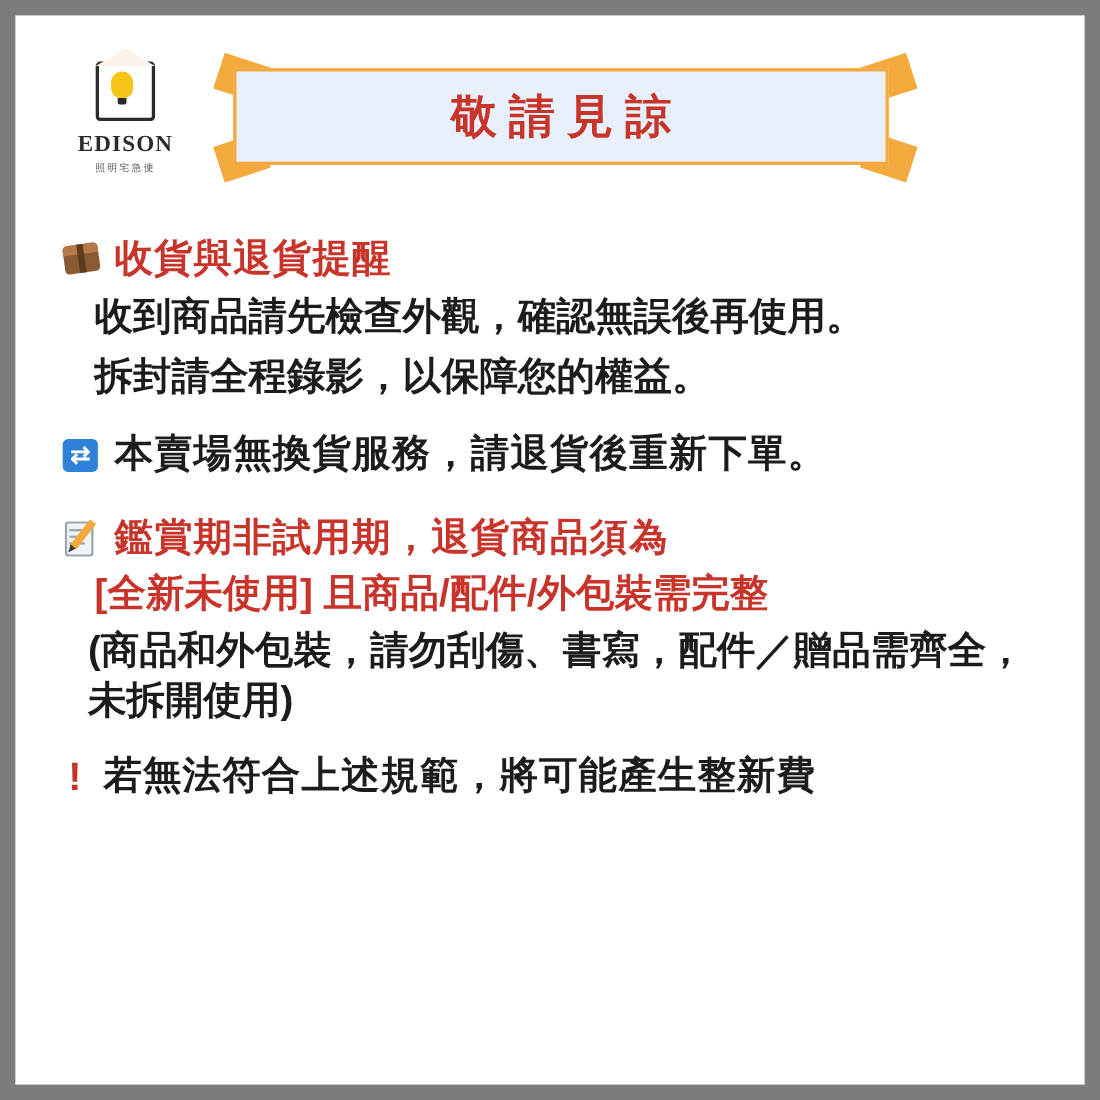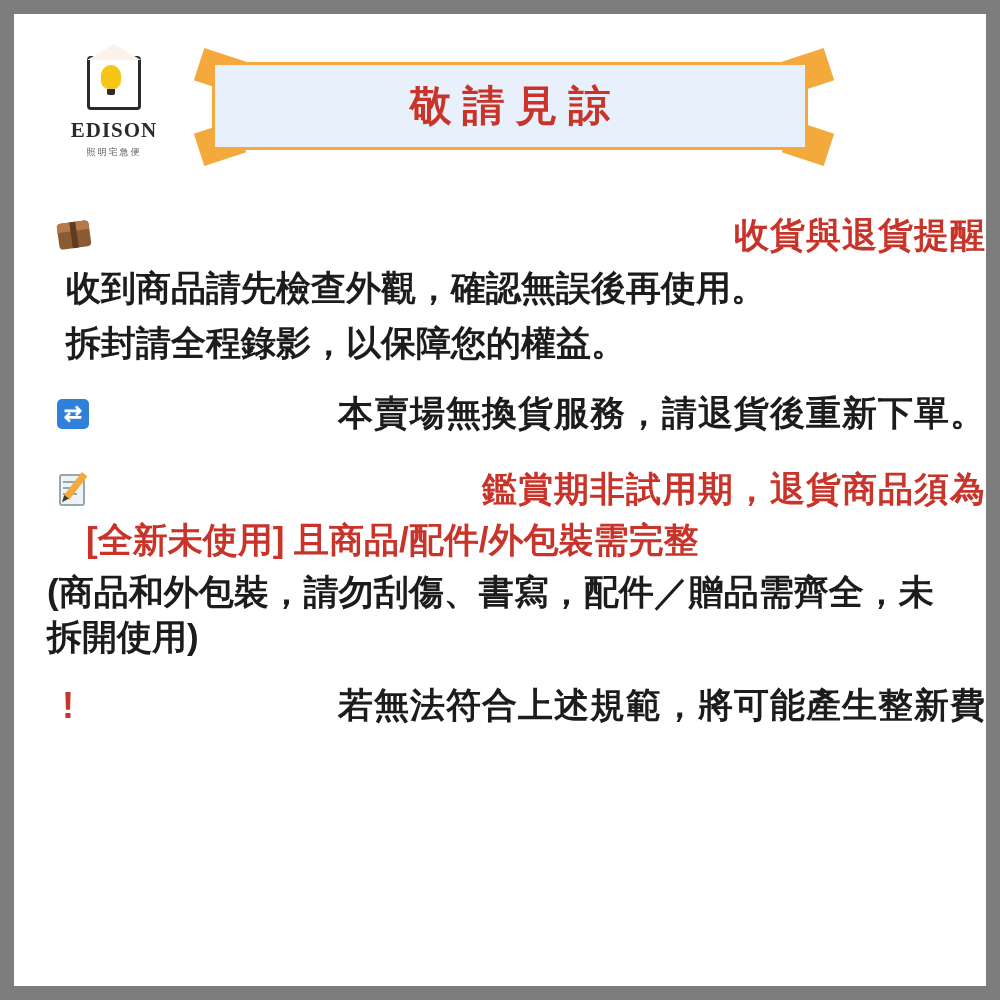--- a/index.html
+++ b/index.html
@@ -145,23 +145,22 @@
     position: absolute;
     left: 0;
     top: 176px;
     width: 972px;
   }
   .block { position: relative; }
 
   .head-line {
     display: flex;
     align-items: flex-start;
-    gap: 28px;
+    gap: 12px;
     padding-left: 42px;
-    justify-content: space-between;
   }
   .icon {
     flex: none;
     width: 36px;
     height: 36px;
     margin-top: 4px;
     position: relative;
   }
 
   
@@ -267,24 +266,24 @@
     color: #1c1c1c;
     line-height: 1.28;
     letter-spacing: 0px;
     padding: 0 22px 0 52px;
   }
   .para.red {
     color: #c8342a;
     padding-left: 72px;
   }
   .para.tight {
-    padding-left: 33px;
+    padding-left: 66px;
   }
   .b1 { margin-top: 24px; }
-  .b1 .para { margin-top: 10px; }
+  .b1 .para { margin-top: 10px; margin-left: 20px; }
   .b2 { margin-top: 26px; }
   .b2 .head-text { color: #1c1c1c; }
   .b3 { margin-top: 34px; }
   .b3 .para { margin-top: 8px; }
   .b4 { margin-top: 24px; }
   .b4 .head-text { color: #1c1c1c; }
   .b4 .para { margin-top: 6px; padding-left: 38px; }
 </style>
 </head>
 <body>

